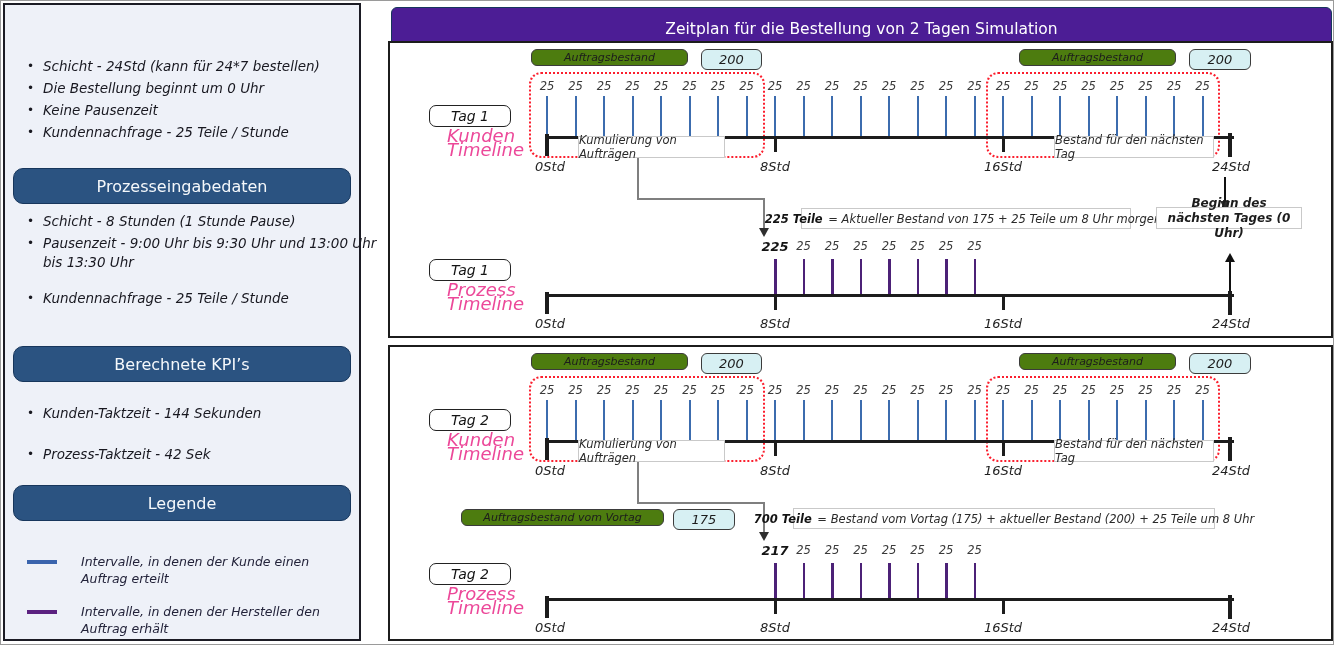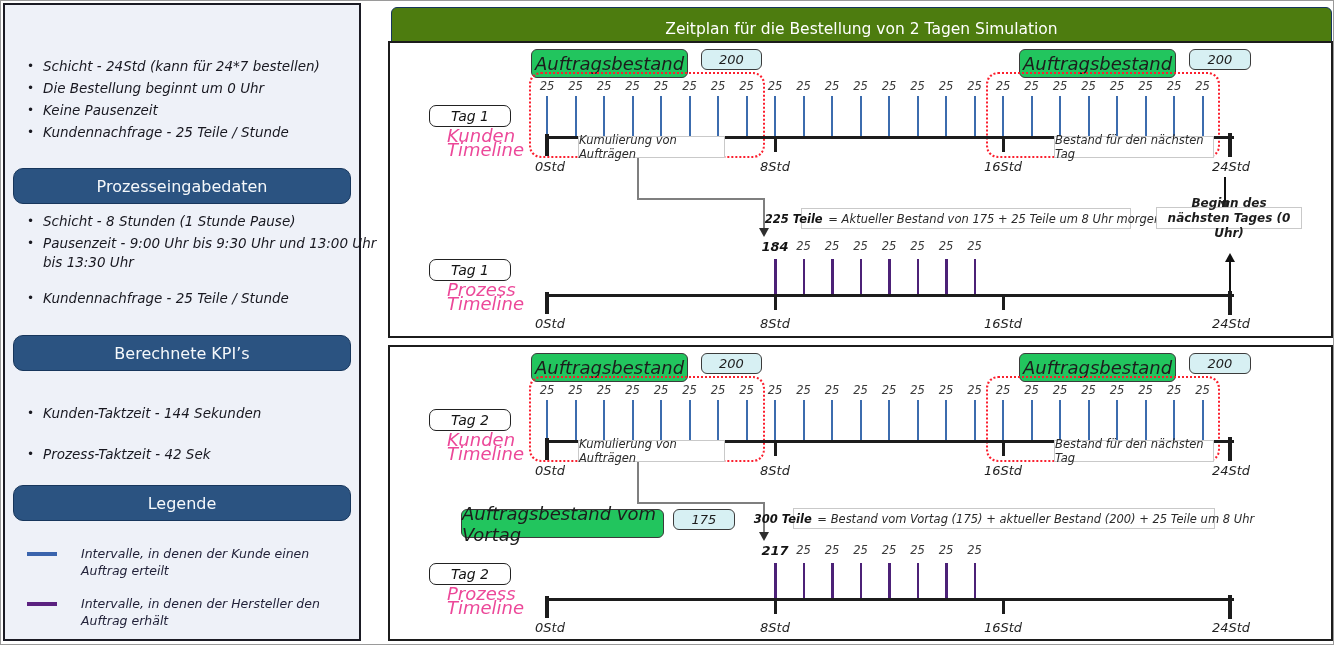--- a/index.html
+++ b/index.html
@@ -13,35 +13,35 @@
     background:#eef1f8;border:2px solid #1b1b24;box-sizing:border-box;}
   .side-hdr{position:absolute;left:8px;width:338px;height:36px;background:#2b5381;
     border:1px solid #17365c;border-radius:10px;color:#f5f8fb;font-size:16px;
     display:flex;align-items:center;justify-content:center;box-sizing:border-box;}
   .bullets{position:absolute;left:10px;width:336px;margin:0;padding:0 0 0 28px;
     list-style:none;font-style:italic;font-size:13.5px;color:#181820;line-height:19px;}
   .bullets li{position:relative;margin-bottom:3px;}
   .bullets li::before{content:"•";position:absolute;left:-16px;top:0;font-style:normal;font-size:12px;color:#181820;}
   .bullets.kpis li{margin-bottom:22px;}
   .bullets.gap-last li:last-child{margin-top:17px;}
-  .legend-item{display:flex;align-items:flex-start;margin:8px 14px 16px 22px;}
+  .legend-item{display:flex;align-items:flex-start;margin:16px 14px 16px 22px;}
   .legend-swatch{width:30px;height:4px;margin-top:7px;flex:none;}
   .legend-text{margin-left:24px;font-style:italic;font-size:12.5px;color:#23233a;line-height:17px;}
   
-  .titlebar{position:absolute;left:390px;top:6px;width:941px;height:44px;background:#4d7c0f;
+  .titlebar{position:absolute;left:390px;top:6px;width:941px;height:44px;background:#4c1d95;
     border:1px solid #17365c;border-radius:6px;color:#ffffff;font-size:15.5px;
     display:flex;align-items:center;justify-content:center;box-sizing:border-box;}
   
   .panel{position:absolute;left:387px;width:945px;background:#ffffff;
     border:2px solid #1c1c1c;box-sizing:border-box;}
   #panel1{top:40px;height:297px;}
   #panel2{top:344px;height:296px;}
   .panel *{box-sizing:border-box;}
-  .pinkbox{position:absolute;height:29px;background:#22c55e;border:1.5px solid #3b3b3b;border-radius:6px;
-    font-style:italic;font-size:18px;color:#1c1c1c;display:flex;align-items:center;justify-content:center;}
+  .pinkbox{position:absolute;height:17px;background:#4d7c0f;border:1.5px solid #3b3b3b;border-radius:6px;
+    font-style:italic;font-size:11px;color:#1c1c1c;display:flex;align-items:center;justify-content:center;}
   .cyanbox{position:absolute;height:21px;background:#d7f0f3;border:1.5px solid #3b3b3b;border-radius:6px;
     font-style:italic;font-size:13px;color:#1c1c1c;display:flex;align-items:center;justify-content:center;}
   .redbox{position:absolute;border:2px dotted #fb1f2e;border-radius:12px;}
   .baseline{position:absolute;height:3px;background:#1c1c1c;}
   .startbar{position:absolute;width:4px;height:22px;background:#1c1c1c;}
   .major{position:absolute;width:3px;height:16px;background:#1c1c1c;}
   .endbar{position:absolute;width:4px;height:24px;background:#1c1c1c;}
   .hlabel{position:absolute;transform:translateX(-50%);font-style:italic;font-size:13px;color:#1f1f1f;white-space:nowrap;}
   .ticks{position:absolute;}
   .tick{position:absolute;top:0;height:100%;width:0;}
@@ -78,21 +78,21 @@
       <li>Kundennachfrage - 25 Teile / Stunde</li>
     </ul>
 
   <div class="side-hdr" style="top:163px">Prozesseingabedaten</div>
   <ul class="bullets gap-last" style="top:207px">
       <li>Schicht - 8 Stunden (1 Stunde Pause)</li>
       <li>Pausenzeit - 9:00 Uhr bis 9:30 Uhr und 13:00 Uhr bis 13:30 Uhr</li>
       <li>Kundennachfrage - 25 Teile / Stunde</li>
     </ul>
 
-  <div class="side-hdr" style="top:330px">Berechnete KPI’s</div>
+  <div class="side-hdr" style="top:341px">Berechnete KPI’s</div>
   <ul class="bullets kpis" style="top:399px">
       <li>Kunden-Taktzeit - 144 Sekunden</li>
       <li>Prozess-Taktzeit - 42 Sek</li>
     </ul>
 
   <div class="side-hdr" style="top:480px">Legende</div>
   <div style="position:absolute;top:532px;left:0;right:0">
     <div class="legend-item">
       <div class="legend-swatch" style="background:#3a64ad"></div>
       <div class="legend-text">Intervalle, in denen der Kunde einen Auftrag erteilt</div>
@@ -244,21 +244,21 @@
   <div class="tri-up" style="left:835px;top:210px"></div>
   <div class="arrowline" style="left:839px;top:218px;height:30px"></div>
 
   <div class="tagbox" style="left:39px;top:216px">Tag 1</div>
   <div class="role" style="left:39px;top:240px">
     <span>Prozess</span><br>
     <span>Timeline</span>
   </div>
   <div class="ticks pticks" style="left:385px;top:196px;width:230px;height:57px">
       <div class="tick" style="left: 0px;">
-        <span class="tlabel boldlabel">184</span>
+        <span class="tlabel boldlabel">225</span>
         <div class="tline"></div>
       </div>
       <div class="tick" style="left: 28.5px;">
         <span class="tlabel">25</span>
         <div class="tline"></div>
       </div>
       <div class="tick" style="left: 57px;">
         <span class="tlabel">25</span>
         <div class="tline"></div>
       </div>
@@ -415,21 +415,21 @@
   <span class="hlabel" style="left:841px;top:116px">24Std</span>
   <div class="notebox" style="left:188px;top:93px;width:147px">Kumulierung von Aufträgen</div>
   <div class="notebox" style="left:664px;top:93px;width:160px">Bestand für den nächsten Tag</div>
   <div class="conn" style="left:247px;top:115px;width:2px;height:41px"></div>
   <div class="conn" style="left:247px;top:155px;width:128px;height:2px"></div>
   <div class="conn" style="left:373px;top:155px;width:2px;height:31px"></div>
   <div class="tri-down" style="left:369px;top:185px"></div>
 
   <div class="pinkbox" style="left:71px;top:162px;width:203px">Auftragsbestand vom Vortag</div>
   <div class="cyanbox" style="left:283px;top:162px;width:62px">175</div>
-  <div class="formula" style="left:403px;top:161px;width:422px"><b>300 Teile</b><span> = Bestand vom Vortag (175) + aktueller Bestand (200) + 25 Teile um 8 Uhr</span></div>
+  <div class="formula" style="left:403px;top:161px;width:422px"><b>700 Teile</b><span> = Bestand vom Vortag (175) + aktueller Bestand (200) + 25 Teile um 8 Uhr</span></div>
 
   <div class="tagbox" style="left:39px;top:216px">Tag 2</div>
   <div class="role" style="left:39px;top:240px">
     <span>Prozess</span><br>
     <span>Timeline</span>
   </div>
   <div class="ticks pticks" style="left:385px;top:196px;width:230px;height:57px">
       <div class="tick" style="left: 0px;">
         <span class="tlabel boldlabel">217</span>
         <div class="tline"></div>

